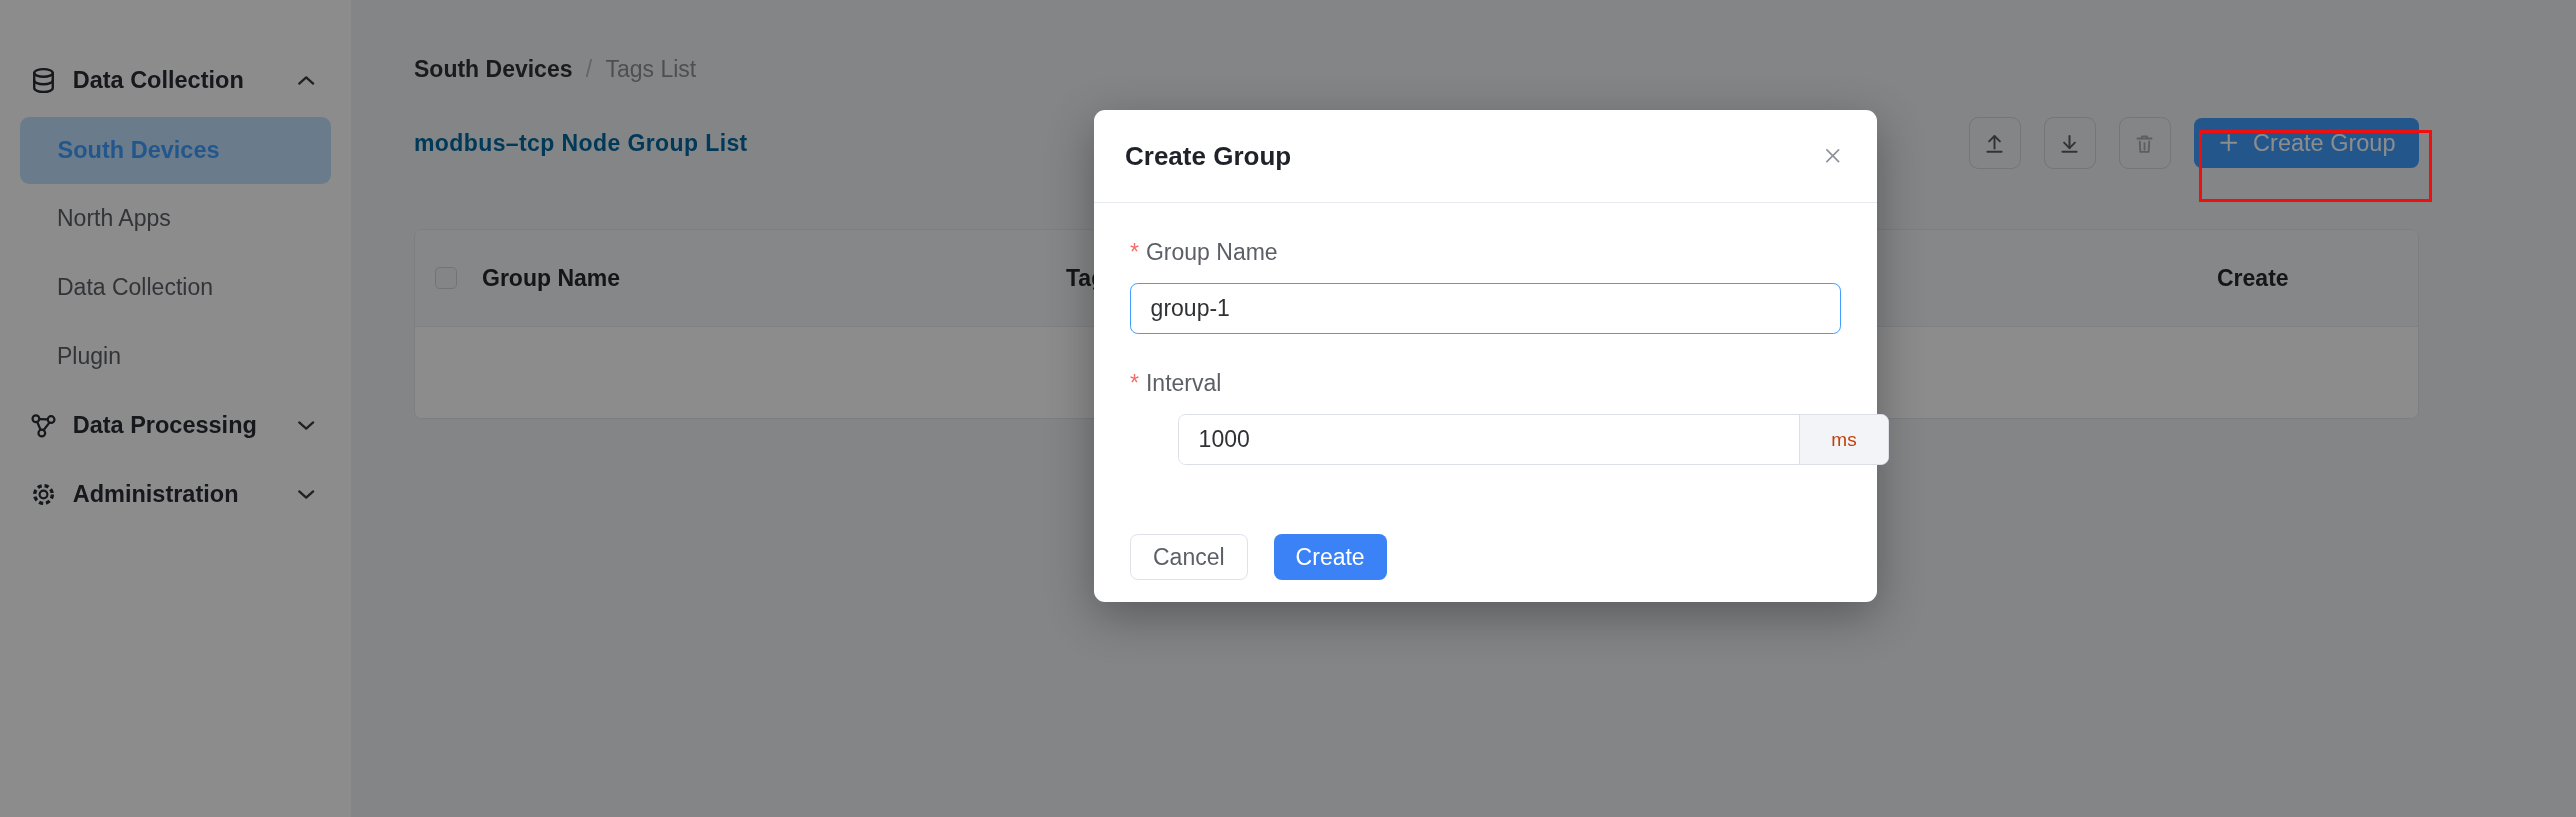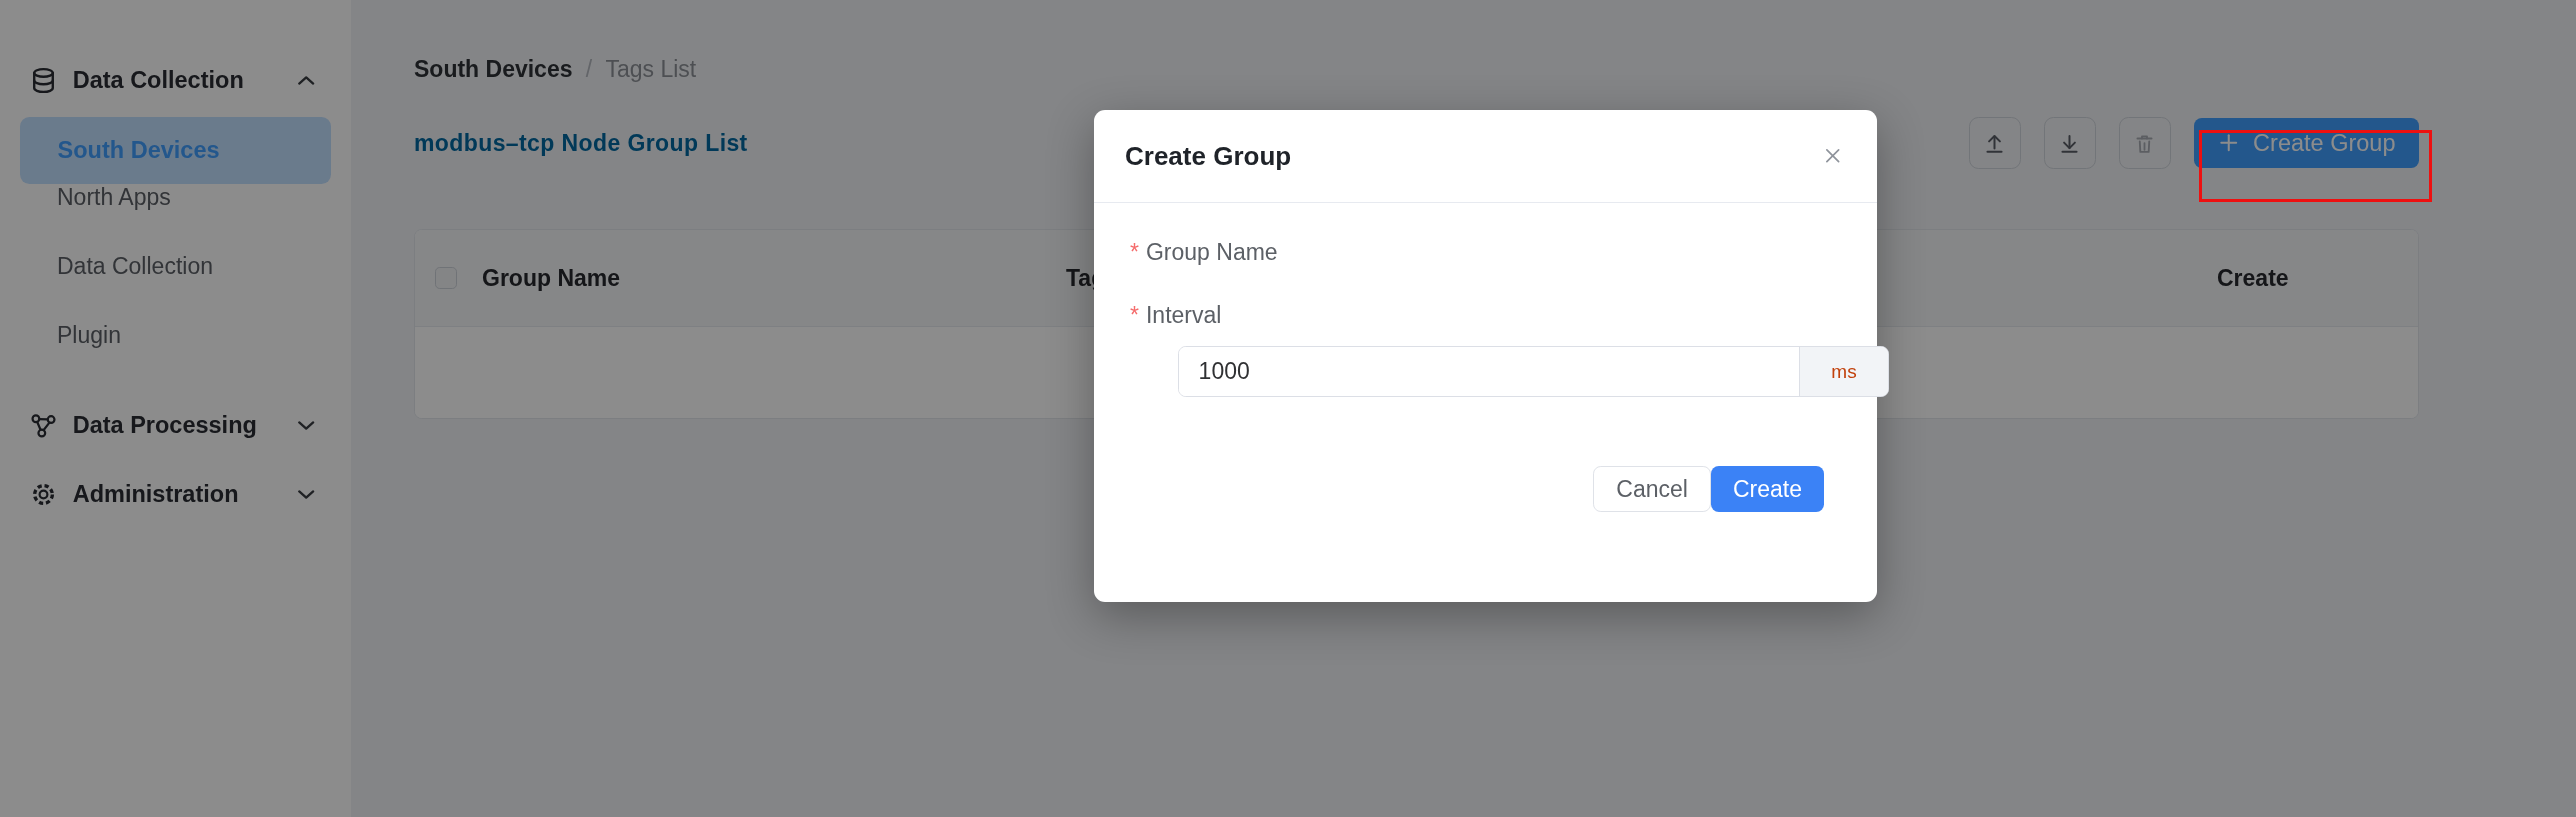--- a/index.html
+++ b/index.html
@@ -10,21 +10,21 @@
     color:#303133;
   }
   
   .sidebar { position:absolute; left:0; top:0; width:351px; height:100%; background:#ffffff; padding-top:46px; }
   .nav-section { height:69px; display:flex; align-items:center; padding:0 30px; }
   .nav-section .nav-icon { width:27px; height:27px; flex:none; display:flex; align-items:center; justify-content:center; }
   .nav-section .nav-label { font-size:23.5px; font-weight:700; color:#2a2d33; margin-left:15.7px; flex:1; }
   .nav-chevron { flex:none; margin-right:4.7px; }
   .nav-pill { margin:1.6px 19.6px 0; height:67px; border-radius:9.4px; background:#c2e0ff; display:flex; align-items:center; padding-left:38px; }
   .nav-pill .nav-sub-label { color:#409eff; font-size:23.5px; font-weight:600; }
-  .nav-sub { height:69px; display:flex; align-items:flex-start; padding-left:57px; }
+  .nav-sub { height:69px; display:flex; align-items:center; padding-left:57px; }
   .nav-sub .nav-sub-label { font-size:23px; color:#5c6066; }
   
   .main { position:absolute; left:351px; top:0; right:0; bottom:0; padding:56px 157px 0 63px; }
   .breadcrumb { display:flex; align-items:center; gap:13.3px; font-size:23px; }
   .crumb-current-parent { color:#2f3237; font-weight:600; }
   .crumb-sep { color:#b4b8bf; }
   .crumb-leaf { color:#8d9197; }
   .title-row { display:flex; align-items:center; justify-content:space-between; margin-top:34px; height:52px; }
   .page-title { font-size:23px; font-weight:700; color:#0369a1; letter-spacing:0.4px; }
   .toolbar { display:flex; align-items:center; gap:23px; }
@@ -49,21 +49,21 @@
   .modal-body { padding:36px 36px 0; }
   .field-label { display:flex; align-items:baseline; gap:7px; font-size:23px; color:#5c6066; margin-bottom:17px; }
   .req-mark { color:#f56c6c; }
   .text-input { display:block; width:100%; height:51px; border:1.6px solid #dcdfe6; border-radius:7.8px; padding:0 19.6px; font-size:23px; color:#303133; font-family:inherit; background:#fff; outline:none; }
   .text-input.focused { border-color:#409eff; }
   .field { margin-bottom:36px; }
   .field.second { margin-bottom:0; }
   .input-group { display:flex; width:100%; height:51px; border:1.6px solid #dcdfe6; border-radius:7.8px; overflow:hidden; background:#fff;margin-left:48px; }
   .input-group .text-input { flex:1; border:none; border-radius:0; height:100%; }
   .input-suffix { flex:none; width:89px; background:#f2f4f7; border-left:1.6px solid #dcdfe6; display:flex; align-items:center; justify-content:center; font-size:19px; color:#c2410c; }
-  .modal-footer { display:flex; justify-content:flex-end; margin-top:69px; padding-right:17px; }
+  .modal-footer { display:flex; gap:26px; margin-top:69px; padding-right:17px; }
   .btn { height:46px; border-radius:7.8px; font-size:23px; font-family:inherit; display:flex; align-items:center; padding:0 22px; cursor:pointer; }
   .btn-cancel { background:#fff; border:1.6px solid #dfe2e8; color:#5c6066; }
   .btn-create { background:#3b82f6; border:none; color:#fff; }
   
   .annotation-rect { position:absolute; left:2199px; top:130px; width:233px; height:72px; border:3.9px solid #ee1010; z-index:30; pointer-events:none; }
   svg { display:block; }
 </style>
 </head>
 <body>
 
@@ -216,20 +216,21 @@
       </span>
     </div>
 
     <div class="modal-body">
 
       <div class="field">
         <div class="field-label">
           <span class="req-mark">*</span>
           <span>Group Name</span>
         </div>
+        <input class="text-input focused" type="text" value="group-1" style="">
       </div>
 
       <div class="field second">
         <div class="field-label">
           <span class="req-mark">*</span>
           <span>Interval</span>
         </div>
         <div class="input-group">
           <input class="text-input" type="text" value="1000" style="">
           <span class="input-suffix">ms</span>

